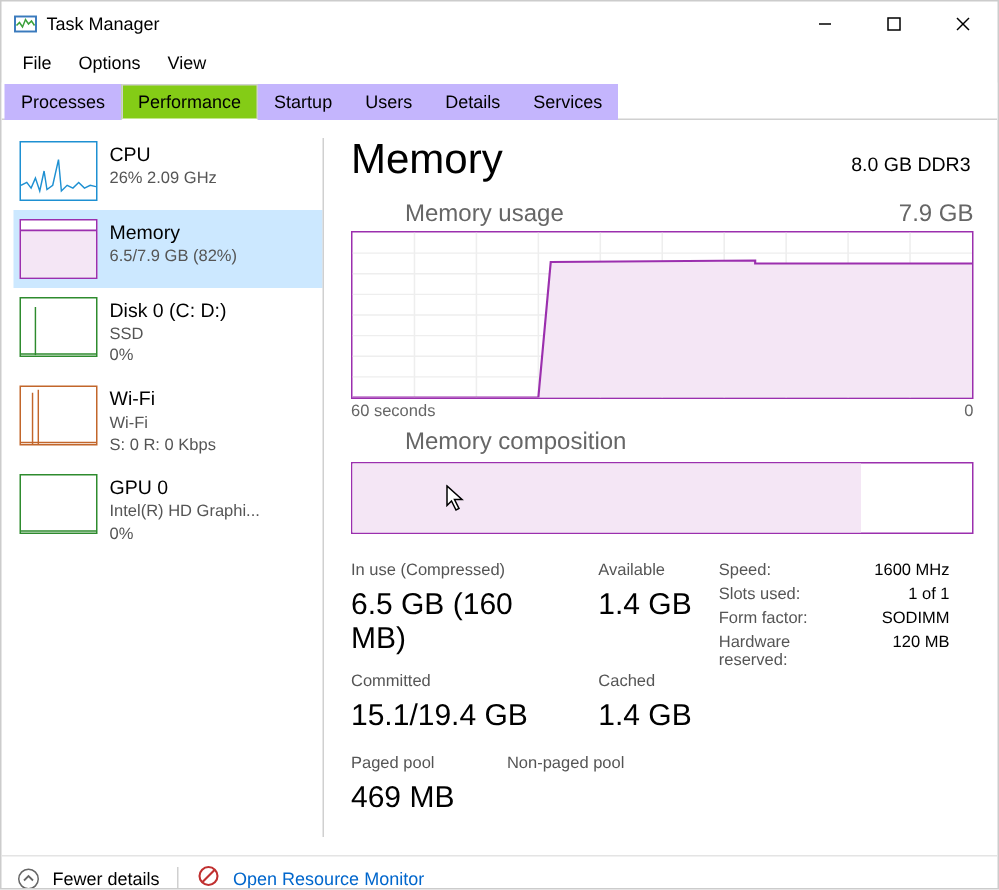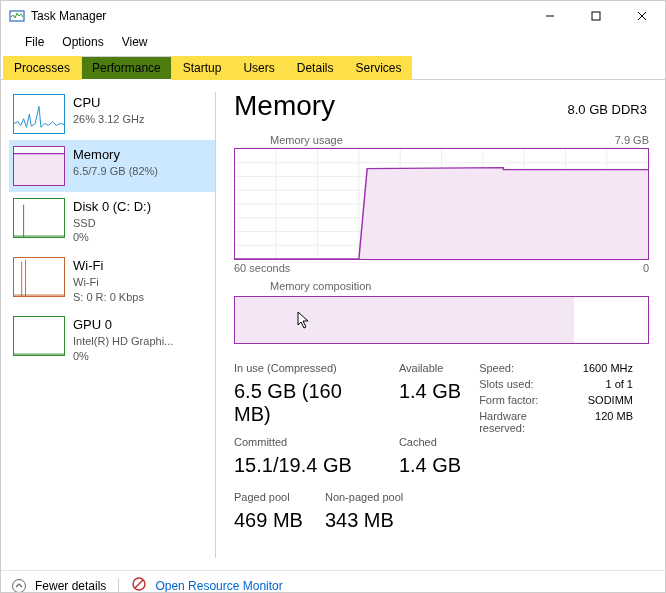--- a/index.html
+++ b/index.html
@@ -28,44 +28,44 @@
   .titlebar .winbtn {
     width: 46px; height: 30px;
     display: flex; align-items: center; justify-content: center;
     font-size: 14px;
   }
   .titlebar .winbtn svg { width: 10px; height: 10px; }
   
   .menubar {
     display: flex;
     gap: 2px;
-    padding: 2px 6px 4px 16px;
+    padding: 2px 6px 4px 6px;
     font-size: 12px;
   }
   .menubar .menu-item { padding: 2px 8px; }
   
   .tabstrip {
     display: flex;
     border-bottom: 1px solid #d0d0d0;
     background: #fff;
     padding-left: 2px;
   }
   .tab {
     padding: 4px 10px;
     border: 1px solid transparent;
     border-bottom: none;
     position: relative;
     top: 1px;
     font-size: 12px;
-    background: #fde047;
+    background: #c4b5fd;
   }
   .tab.selected {
     border-color: #d0d0d0;
     border-bottom: 1px solid #fff;
-    background: #4d7c0f;
+    background: #84cc16;
   }
   
   .content {
     display: flex;
     height: 490px;
   }
   .sidebar {
     width: 214px;
     padding: 8px 0 8px 8px;
     border-right: none;
@@ -106,21 +106,21 @@
     font-size: 28px;
     font-weight: 400;
   }
   .detail .hdr-right {
     position: absolute;
     right: 18px;
     top: 22px;
     font-size: 13px;
   }
   .sub-label {
-    font-size: 11px;
+    font-size: 16px;
     color: #666;
     margin-top: 12px;
     display: flex;
     justify-content: space-between;
     padding-left: 36px;
   }
   .graph {
     border: 1px solid #9b2fae;
     height: 112px;
     position: relative;
@@ -174,21 +174,21 @@
     font-size: 11px;
     color: #000;
     align-content: start;
     margin-left: auto;
     margin-right: 16px;
   }
   .stats-right .k { color: #555; }
   .stats-right .v { text-align: right; }
   .stats-bottom {
     display: flex;
-    gap: 22px;
+    gap: 35px;
     margin-top: 14px;
   }
   
   .footer {
     display: flex;
     align-items: center;
     gap: 8px;
     padding: 6px 10px;
     border-top: 1px solid #e4e4e4;
     height: 30px;
@@ -251,21 +251,21 @@
   <div class="sidebar">
 
     <div class="side-item">
       <div class="thumb" style="border-color:#1e90d2">
         <svg viewBox="0 0 52 40" preserveAspectRatio="none">
             <polyline points="0,30 4,28 7,32 10,25 13,34 16,20 18,33 22,30 26,12 28,34 32,30 36,32 40,28 44,32 48,30 52,31" fill="none" stroke="#1e90d2" stroke-width="1"></polyline>
           </svg>
       </div>
       <div class="side-texts">
         <span class="name">CPU</span>
-        <span class="sub">26% 3.12 GHz</span>
+        <span class="sub">26% 2.09 GHz</span>
       </div>
     </div>
 
     <div class="side-item selected">
       <div class="thumb" style="border-color:#9b2fae">
         <svg viewBox="0 0 52 40" preserveAspectRatio="none">
             <polygon points="0,40 0,7 6,7 6,7 52,7 52,40" fill="#f4e6f5" stroke="none"></polygon>
             <polyline points="0,7 6,7 6,7 52,7" fill="none" stroke="#9b2fae" stroke-width="1.2"></polyline>
           </svg>
       </div>
@@ -402,21 +402,20 @@
       </div>
     </div>
 
     <div class="stats-bottom">
       <div class="stat-block">
         <div class="stat-label">Paged pool</div>
         <div class="stat-value">469 MB</div>
       </div>
       <div class="stat-block">
         <div class="stat-label">Non-paged pool</div>
-        <div class="stat-value">343 MB</div>
       </div>
     </div>
 
   </div>
 </div>
 
 <div class="footer">
   <span class="circle-up">
     <svg viewBox="0 0 16 16">
         <circle cx="8" cy="8" r="6.5" fill="none" stroke="#666" stroke-width="1"></circle>

